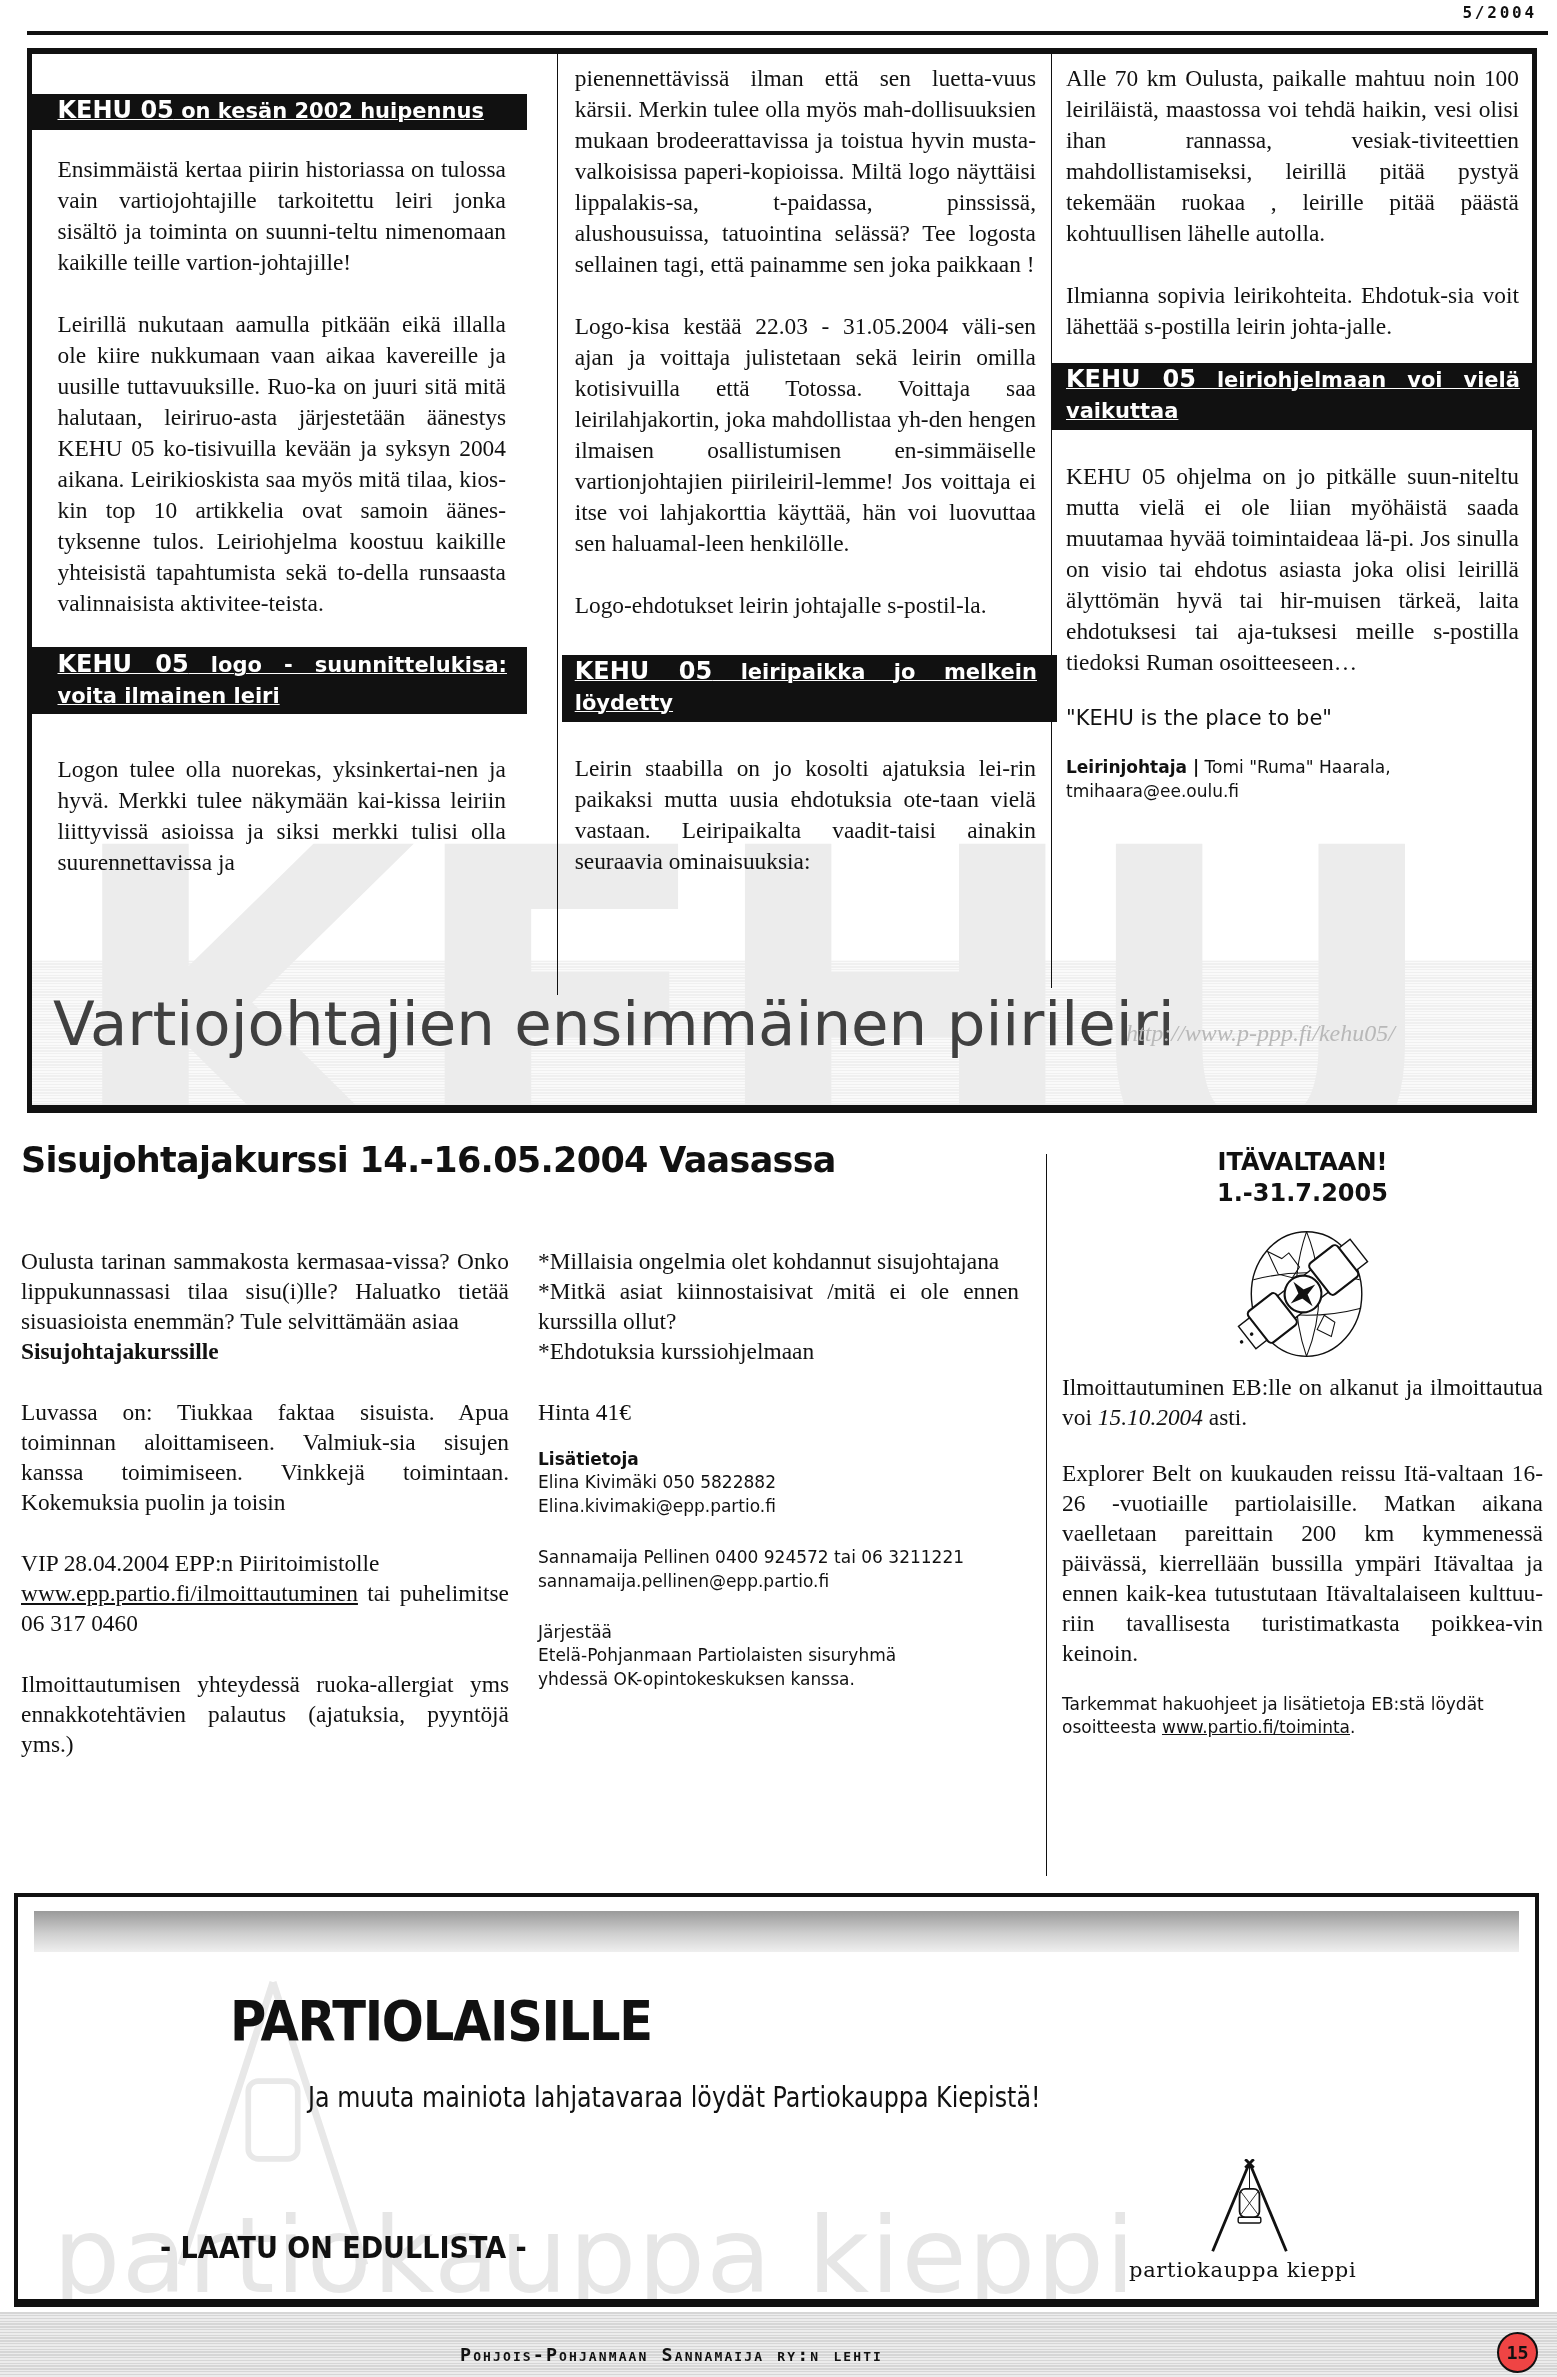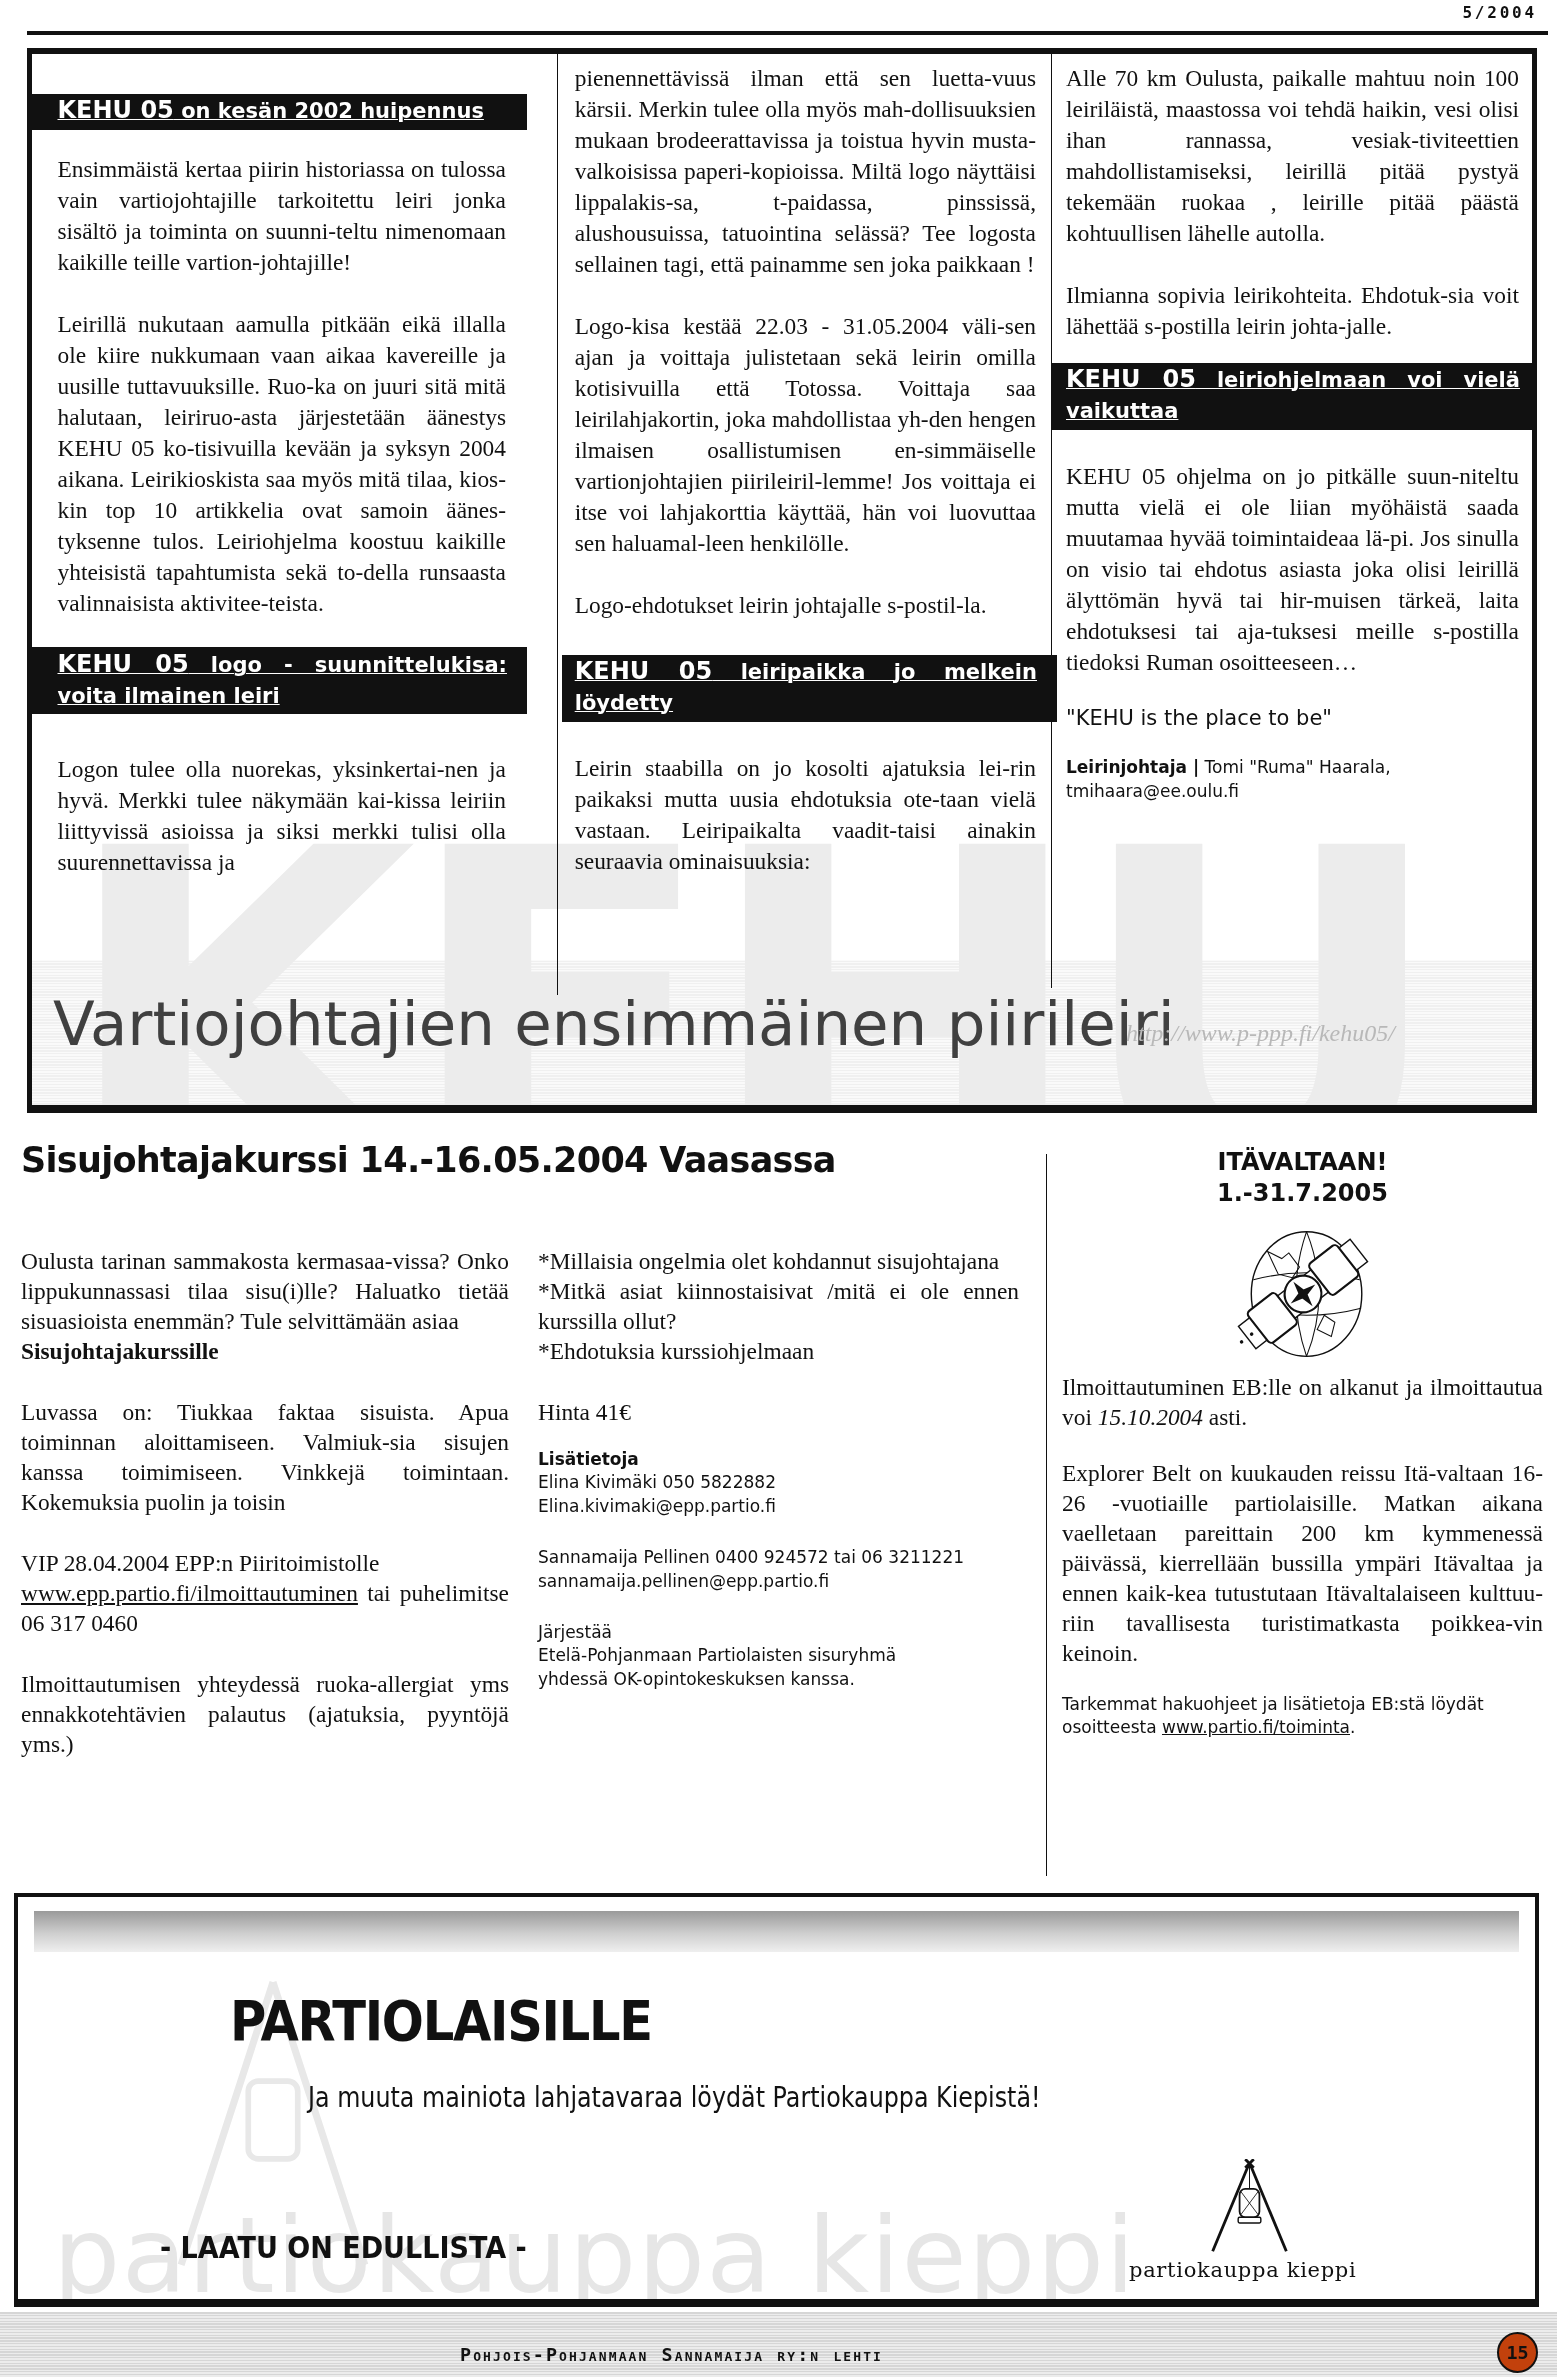--- a/index.html
+++ b/index.html
@@ -44,21 +44,21 @@
   .ad-band { left:15.6px; right:15.6px; top:14px; height:41px; background:linear-gradient(180deg,#9a9a9a,#cfcfcf 55%,#efefef); }
   .ad-wm-text { left:35px; top:297px; font-family:"DejaVu Sans", sans-serif; font-size:106px; color:#e6e6e6; white-space:nowrap; letter-spacing:1.4px; }
   .ad-h1 { left:212px; top:92px; font-family:"DejaVu Sans", sans-serif; font-weight:bold; font-size:55px; letter-spacing:-1.4px; transform:scaleX(0.9); transform-origin:left; }
   .ad-sub { left:290px; top:184px; font-family:"DejaVu Sans", sans-serif; font-size:28px; transform:scaleX(0.85); transform-origin:left; }
   .ad-slogan { left:142px; top:333px; font-family:"DejaVu Sans", sans-serif; font-weight:bold; font-size:30px; transform:scaleX(0.9); transform-origin:left; }
   .ad-logo-txt { left:1111px; top:361px; font-family:"DejaVu Serif", serif; font-size:21px; letter-spacing:0.7px; }
 
   
   .footer { left:0; right:0; top:2312px; height:66px; background:repeating-linear-gradient(0deg,#d6d6d6 0 1.4px,#ececec 1.4px 2.8px); }
   .footer-title { left:460px; top:2344px; font-family:"DejaVu Sans Mono", monospace; font-size:18.4px; font-weight:bold; letter-spacing:2.1px; font-variant:small-caps; }
-  .page-no { left:1497px; top:2332px; width:41px; height:41px; border:2.8px solid #111; border-radius:50%; box-sizing:border-box; background:#c2410c; font-family:"DejaVu Sans Mono", monospace; font-size:18.4px; display:flex; align-items:center; justify-content:center; font-weight:bold; }
+  .page-no { left:1497px; top:2332px; width:41px; height:41px; border:2.8px solid #111; border-radius:50%; box-sizing:border-box; background:#ef4444; font-family:"DejaVu Sans Mono", monospace; font-size:18.4px; display:flex; align-items:center; justify-content:center; font-weight:bold; }
 </style>
 </head>
 <body>
 
 <div class="abs issue">5/2004</div>
 <div class="abs toprule"></div>
 
 <div class="abs kehu-box">
   <div class="abs wm-band"></div>
   <div class="abs wm-kehu">KEHU 05</div>

